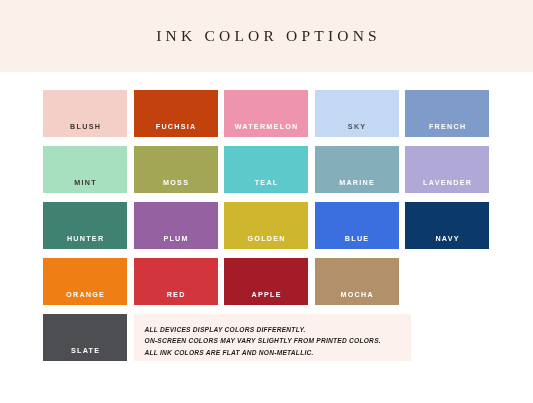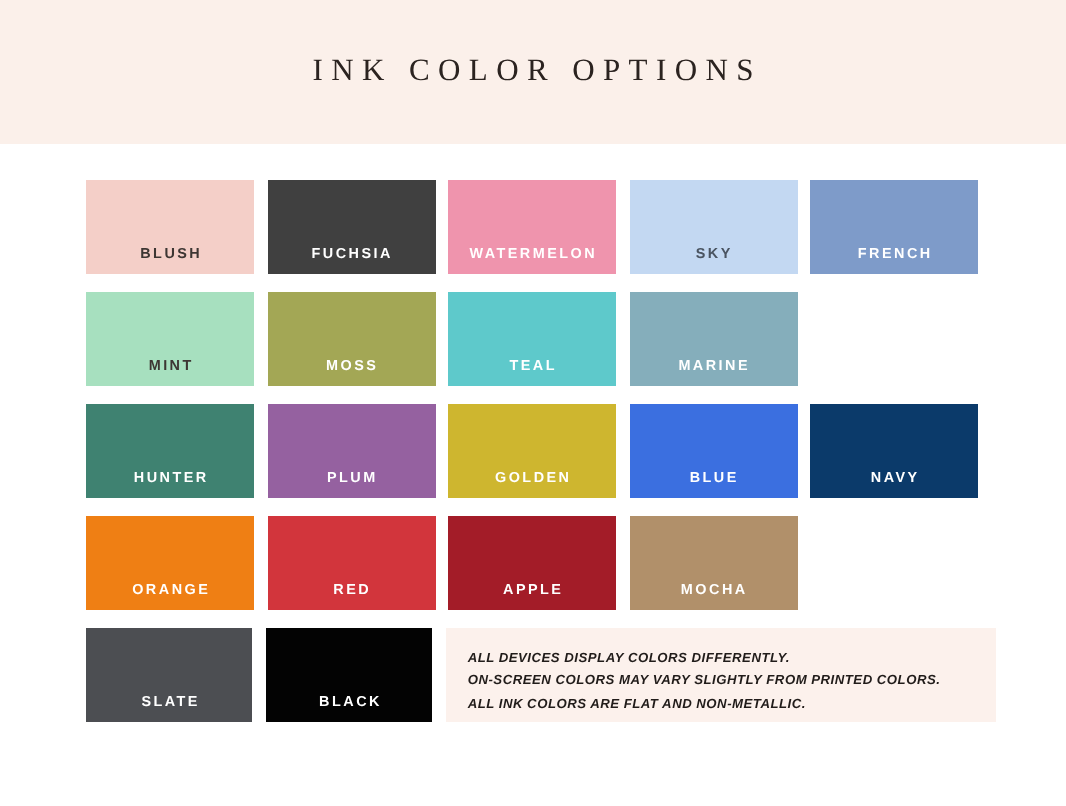--- a/index.html
+++ b/index.html
@@ -97,21 +97,21 @@
   <div class="header-banner" style="background: rgb(251, 240, 234);">
     <div class="header-title" style="color: rgb(43, 35, 32);">INK COLOR OPTIONS</div>
   </div>
 
   <div class="grid">
 
     <div class="row">
       <div class="swatch" style="background: rgb(244, 207, 200);">
         <span class="swatch-label" style="color: rgb(61, 54, 51);">BLUSH</span>
       </div>
-      <div class="swatch" style="background: #404040;">
+      <div class="swatch" style="background: #c2410c;">
         <span class="swatch-label" style="color: rgb(255, 255, 255);">FUCHSIA</span>
       </div>
       <div class="swatch" style="background: rgb(239, 148, 173);">
         <span class="swatch-label" style="color: rgb(255, 255, 255);">WATERMELON</span>
       </div>
       <div class="swatch" style="background: rgb(195, 216, 242);">
         <span class="swatch-label" style="color: rgb(74, 84, 97);">SKY</span>
       </div>
       <div class="swatch" style="background: rgb(126, 155, 201);">
         <span class="swatch-label" style="color: rgb(255, 255, 255);">FRENCH</span>
@@ -123,20 +123,23 @@
         <span class="swatch-label" style="color: rgb(61, 54, 51);">MINT</span>
       </div>
       <div class="swatch" style="background: rgb(163, 167, 85);">
         <span class="swatch-label" style="color: rgb(255, 255, 255);">MOSS</span>
       </div>
       <div class="swatch" style="background: rgb(94, 201, 203);">
         <span class="swatch-label" style="color: rgb(255, 255, 255);">TEAL</span>
       </div>
       <div class="swatch" style="background: rgb(133, 174, 187);">
         <span class="swatch-label" style="color: rgb(255, 255, 255);">MARINE</span>
+      </div>
+      <div class="swatch" style="background: rgb(176, 168, 214);">
+        <span class="swatch-label" style="color: rgb(255, 255, 255);">LAVENDER</span>
       </div>
     </div>
 
     <div class="row">
       <div class="swatch" style="background: rgb(63, 130, 113);">
         <span class="swatch-label" style="color: rgb(255, 255, 255);">HUNTER</span>
       </div>
       <div class="swatch" style="background: rgb(149, 97, 160);">
         <span class="swatch-label" style="color: rgb(255, 255, 255);">PLUM</span>
       </div>
@@ -166,23 +169,20 @@
       </div>
       <div class="swatch">
         <span class="swatch-label" style="color: rgb(255, 255, 255);">COFFEE</span>
       </div>
     </div>
 
     <div class="row">
       <div class="swatch" style="background: rgb(76, 78, 82);">
         <span class="swatch-label" style="color: rgb(255, 255, 255);">SLATE</span>
       </div>
-      <div class="swatch" style="background: rgb(3, 3, 3);">
-        <span class="swatch-label" style="color: rgb(255, 255, 255);">BLACK</span>
-      </div>
       <div class="disclaimer" style="background: rgb(252, 241, 236);">
         <div class="disclaimer-line">ALL DEVICES DISPLAY COLORS DIFFERENTLY.</div>
         <div class="disclaimer-line">ON-SCREEN COLORS MAY VARY SLIGHTLY FROM PRINTED COLORS.</div>
         <div class="disclaimer-line">ALL INK COLORS ARE FLAT AND NON-METALLIC.</div>
       </div>
     </div>
 
   </div>
 </div>
 

